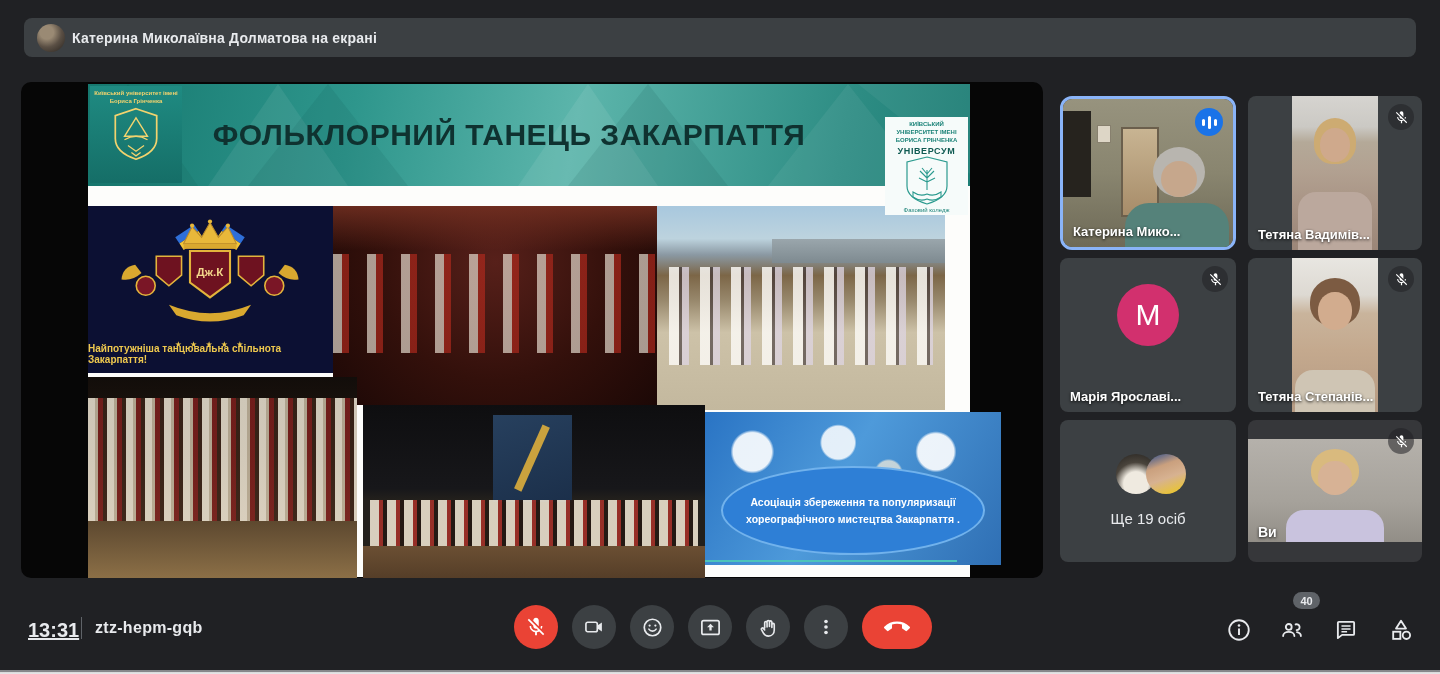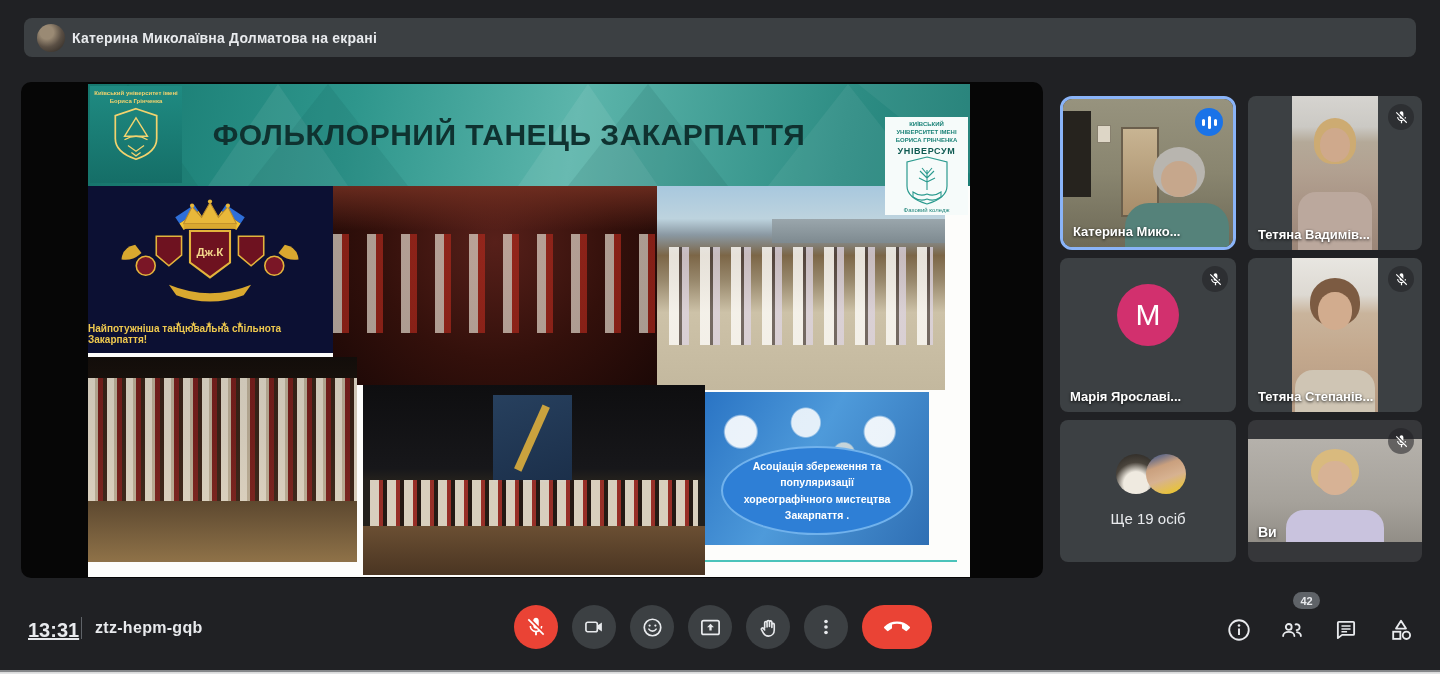--- a/index.html
+++ b/index.html
@@ -33,21 +33,21 @@
       display:flex; align-items:center; justify-content:center; text-align:center;
       color:#0f3230; font-size:30px; font-weight:700; letter-spacing:.5px; }
 
   .emblem-right { position:absolute; right:2px; top:1px; width:83px; height:98px; background:#f6fbfa;
       display:flex; flex-direction:column; align-items:center; z-index:2;margin-top:32px; }
   .er-uni { font-size:6px; color:#1b8378; font-weight:700; text-align:center; line-height:1.3;
       margin-top:4px; width:76px; }
   .er-name { font-size:9px; font-weight:700; color:#0f5a52; letter-spacing:.6px; margin-top:2px; }
   .er-footer { font-size:6px; color:#1b8378; margin-top:1px; }
 
-  .photo { position:absolute; overflow:hidden; }
+  .photo { position:absolute; overflow:hidden;margin-top:20px; }
   #ph-crest { left:0; top:102px; width:245px; height:167px; background:#0c1033; }
   .crest-stars { position:absolute; left:0; right:0; bottom:24px; text-align:center;
       color:#eec84e; font-size:8px; letter-spacing:3px; }
   .crest-caption { position:absolute; left:0; right:0; bottom:8px; text-align:left;
       color:#eec84e; font-size:10px; font-weight:700; }
 
   #ph-stage1 { left:245px; top:102px; width:324px; height:199px;
       background: radial-gradient(circle at 50% 28%, #57201a 0%, #33100b 55%, #1c0806 100%); }
   #ph-stage1 .dancers { position:absolute; left:0; right:0; top:24%; height:50%; opacity:.75;
       background: repeating-linear-gradient(90deg, rgba(244,236,222,.85) 0 9px,
@@ -74,21 +74,21 @@
       background: linear-gradient(180deg,#0e0e10 0%,#17171a 44%,#23201c 50%); }
   #ph-stage2 .row { position:absolute; left:2%; right:2%; top:50%; height:24%; opacity:.9;
       background: repeating-linear-gradient(90deg,#ece2cf 0 9px,#a33028 9px 13px,#241812 13px 17px); }
   #ph-stage2 .floor { position:absolute; left:0; right:0; bottom:0; height:26%;
       background: linear-gradient(180deg,#6b4f33,#4a3522); }
   #ph-stage2 .bannerart { position:absolute; left:38%; top:5%; width:23%; height:46%;
       background: linear-gradient(160deg,#27405e,#1b2f4a); }
   #ph-stage2 .bannerart span { position:absolute; left:45%; top:10%; width:10%; height:80%;
       background:#caa23e; transform:rotate(24deg); display:block; }
 
-  #ph-blue { left:617px; top:308px; width:224px; height:153px;
+  #ph-blue { left:617px; top:308px; width:296px; height:153px;
       background:
         radial-gradient(circle at 16% 26%, rgba(255,255,255,.9) 0 7%, rgba(255,255,255,0) 8%),
         radial-gradient(circle at 45% 20%, rgba(255,255,255,.85) 0 8%, rgba(255,255,255,0) 9%),
         radial-gradient(circle at 78% 26%, rgba(255,255,255,.9) 0 7%, rgba(255,255,255,0) 8%),
         radial-gradient(circle at 62% 40%, rgba(250,240,220,.7) 0 6%, rgba(255,255,255,0) 7%),
         linear-gradient(120deg,#2a74c4 0%,#4e9ada 45%,#2f6fb4 100%); }
   .assoc-oval { position:absolute; left:16px; right:16px; top:54px; bottom:10px;
       background:#2e7fd6; border:2px solid #71b2ec; border-radius:50%;
       display:flex; align-items:center; justify-content:center; text-align:center;
       color:#ffffff; font-size:10.5px; font-weight:700; line-height:1.55; padding:4px 14px; }
@@ -407,21 +407,21 @@
     </svg>
   </button>
 
   <button class="ricon" id="ri-info">
     <svg width="26" height="26" viewBox="0 0 24 24">
       <circle cx="12" cy="12" r="9" stroke="#e8eaed" stroke-width="1.7" fill="none"></circle>
       <rect x="11.1" y="10.6" width="1.8" height="6" fill="#e8eaed"></rect>
       <circle cx="12" cy="7.9" r="1.2" fill="#e8eaed"></circle>
     </svg>
   </button>
-  <div class="count-badge">42</div>
+  <div class="count-badge">40</div>
   <button class="ricon" id="ri-people">
     <svg width="26" height="26" viewBox="0 0 24 24">
       <circle cx="9" cy="9.2" r="2.7" stroke="#e8eaed" stroke-width="1.7" fill="none"></circle>
       <path d="M3.8 17.6c0-2.4 2.4-3.9 5.2-3.9s5.2 1.5 5.2 3.9" stroke="#e8eaed" stroke-width="1.7" fill="none" stroke-linecap="round"></path>
       <path d="M15.3 6.9a2.7 2.7 0 1 1 1 5.2" stroke="#e8eaed" stroke-width="1.7" fill="none" stroke-linecap="round"></path>
       <path d="M16.6 13.9c2.1.4 3.6 1.7 3.6 3.7" stroke="#e8eaed" stroke-width="1.7" fill="none" stroke-linecap="round"></path>
     </svg>
   </button>
   <button class="ricon" id="ri-chat">
     <svg width="26" height="26" viewBox="0 0 24 24">

